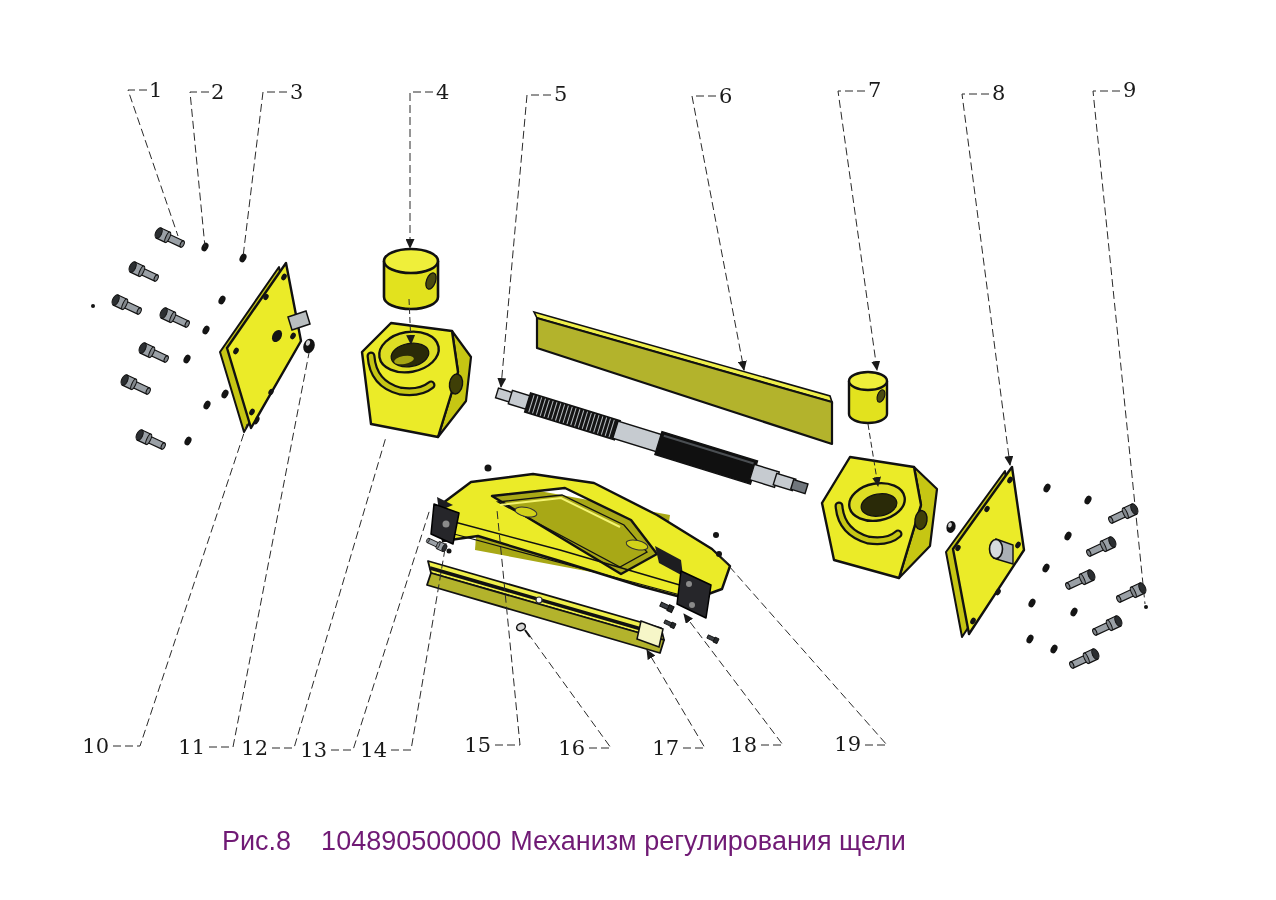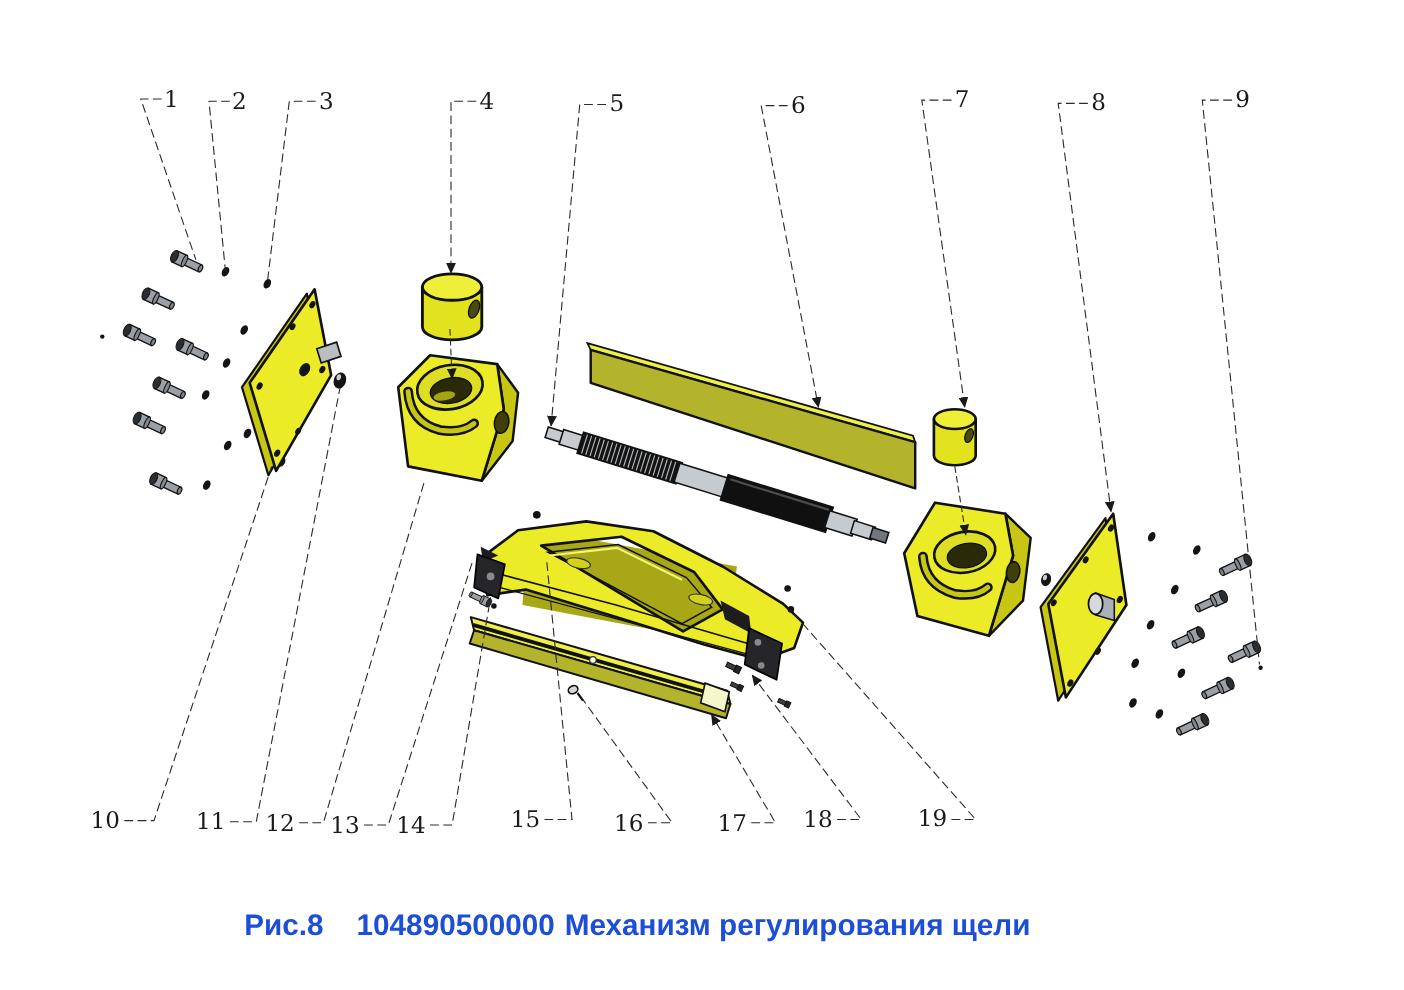--- a/index.html
+++ b/index.html
@@ -6,22 +6,22 @@
     --bg:#ffffff; --part_yellow:#ebeb28; --part_yellow_dark:#c6c613; --part_olive:#b3b32c;
     --part_yellow_light:#efef4a; --outline:#111111; --metal_gray:#9aa0a6; --metal_light:#c6cbd0;
     --thread_black:#141414; --leader:#2a2a2a; --label_color:#1a1a1a;
   }
   html,body{margin:0;padding:0;background:#fff;}
   .stage{position:relative;width:1276px;height:900px;background:var(--bg);overflow:hidden;
          font-family:"Liberation Sans",sans-serif;}
   svg{position:absolute;left:0;top:0;}
   .leader{fill:none;stroke:var(--leader);stroke-width:1;stroke-dasharray:8 4;}
   .callout-num{font-family:"DejaVu Serif",serif;font-size:21px;fill:var(--label_color);}
-  .caption{position:absolute;left:222px;top:826px;font-size:27px;color:#1d4ed8;white-space:nowrap;
-           font-family:"Liberation Sans",sans-serif;font-weight:bold;}
+  .caption{position:absolute;left:222px;top:826px;font-size:27px;color:#701a75;white-space:nowrap;
+           font-family:"Liberation Sans",sans-serif;}
   .caption .num{margin-left:30px;}
   .caption .ttl{margin-left:9px;}
 </style>
 </head>
 <body>
 
 <div class="stage">
 <svg width="1276" height="900" viewBox="0 0 1276 900">
   <defs>
     <marker id="arw" markerWidth="11" markerHeight="9" refX="9" refY="4.5" orient="auto" markerUnits="userSpaceOnUse">

